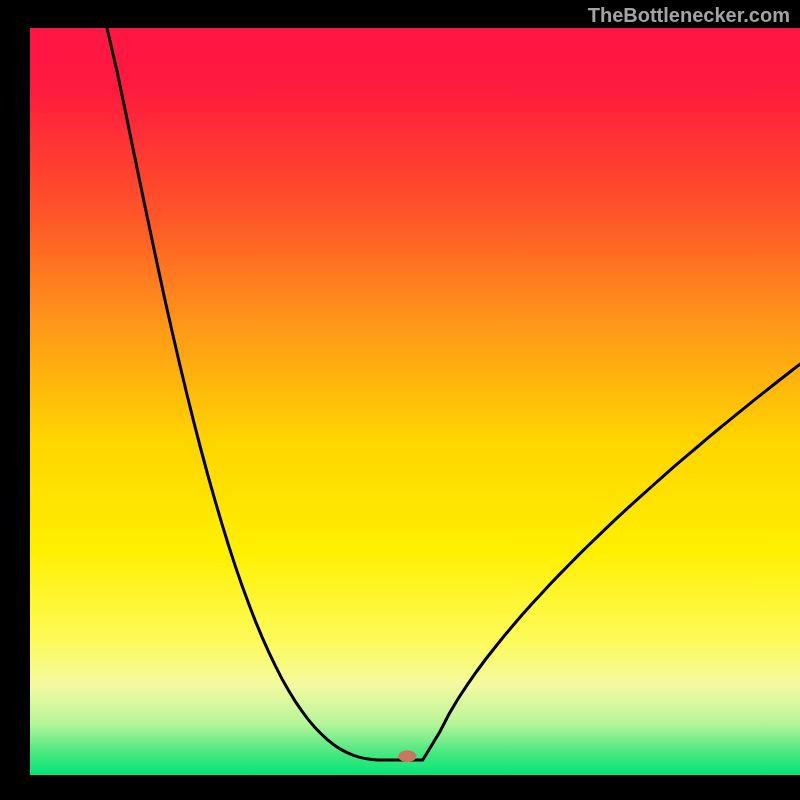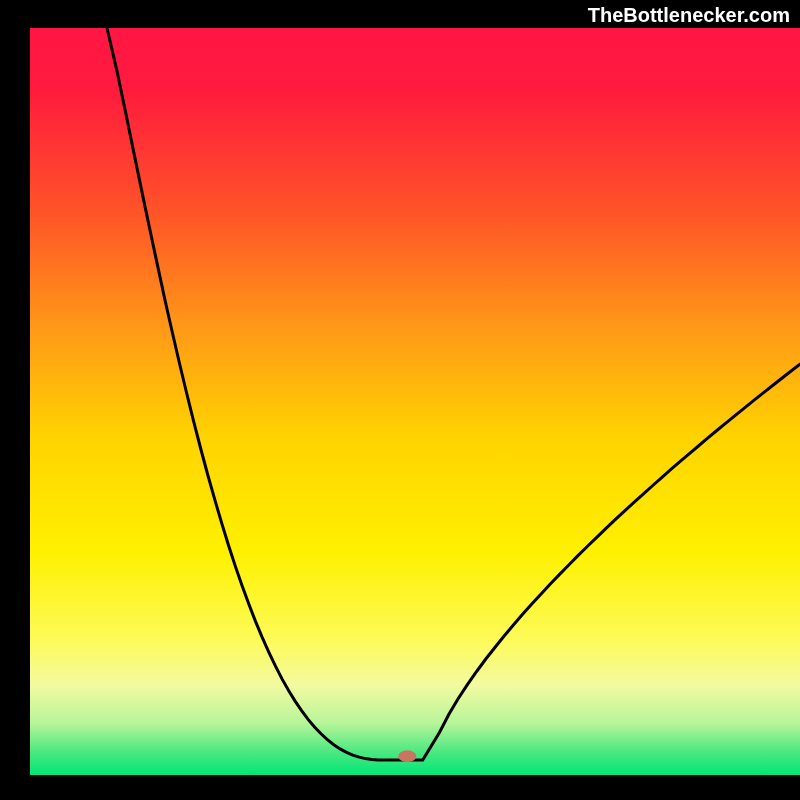--- a/index.html
+++ b/index.html
@@ -14,21 +14,21 @@
   .chart-container {
     position: relative;
     width: 800px;
     height: 800px;
     background: #000;
   }
   .watermark {
     position: absolute;
     top: 4px;
     right: 10px;
-    color: #ffffff;
+    color: #a3a3a3;
     font-size: 20px;
     font-weight: bold;
     z-index: 10;
     letter-spacing: 0px;
   }
   svg {
     display: block;
   }
 </style>
 </head>

